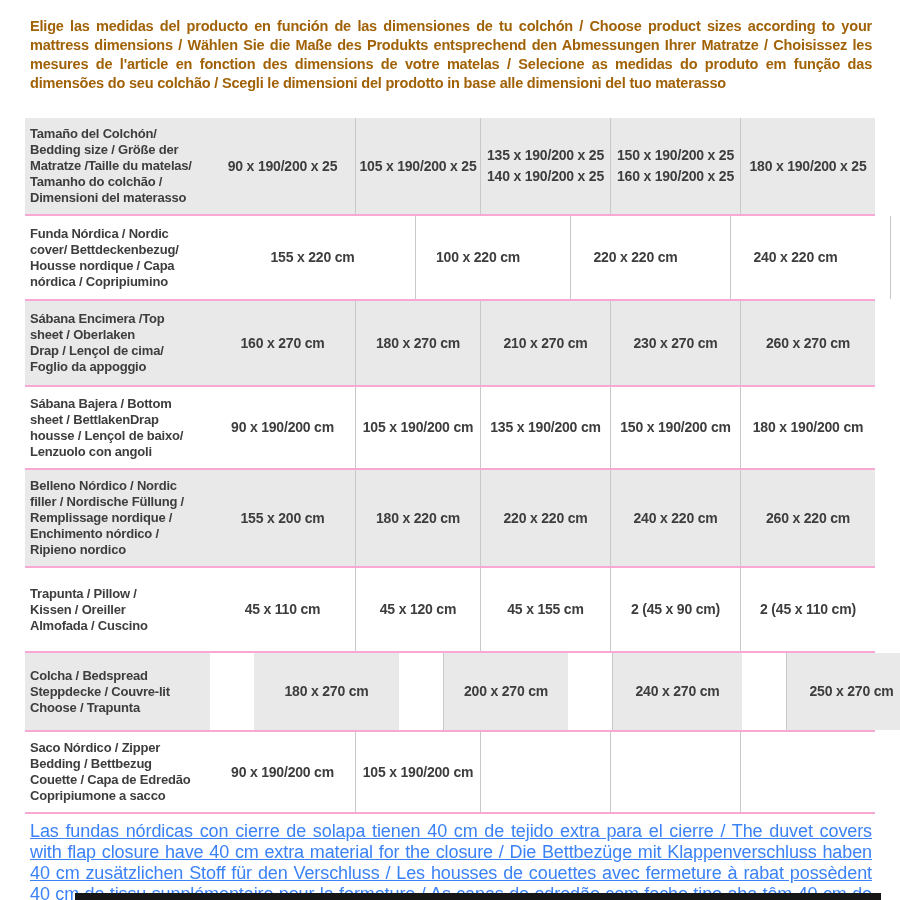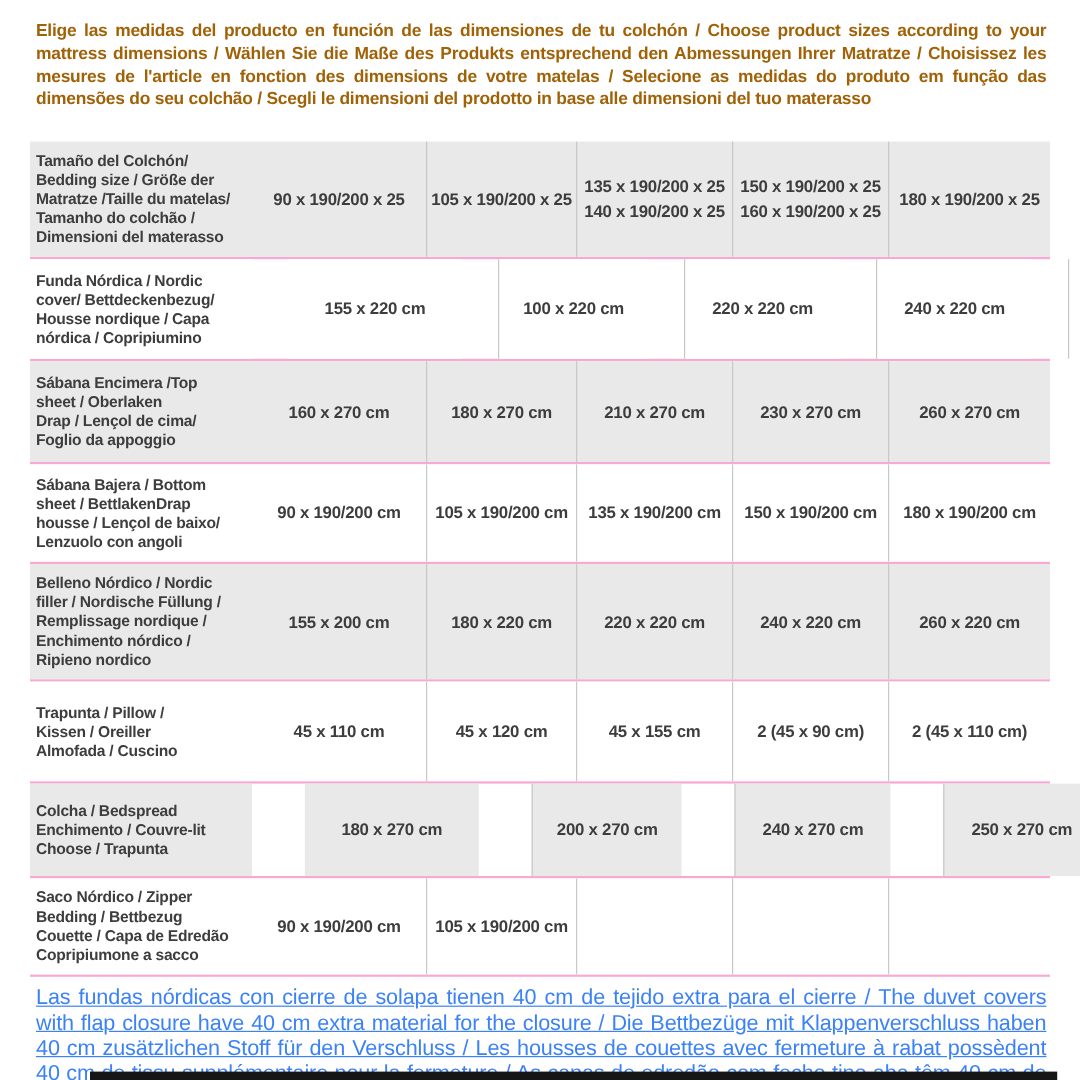--- a/index.html
+++ b/index.html
@@ -204,21 +204,21 @@
       <div class="cell value col4">
         <div>2 (45 x 90 cm)</div>
       </div>
       <div class="cell value col5">
         <div>2 (45 x 110 cm)</div>
       </div>
     </div>
     <div class="t-row">
       <div class="cell label">
         <div>Colcha / Bedspread</div>
-        <div>Enchimento / Couvre-lit</div>
+        <div>Steppdecke / Couvre-lit</div>
         <div>Choose / Trapunta</div>
       </div>
       <div class="cell value col1">
         <div>180 x 270 cm</div>
       </div>
       <div class="cell value col2">
         <div>200 x 270 cm</div>
       </div>
       <div class="cell value col3">
         <div>240 x 270 cm</div>

